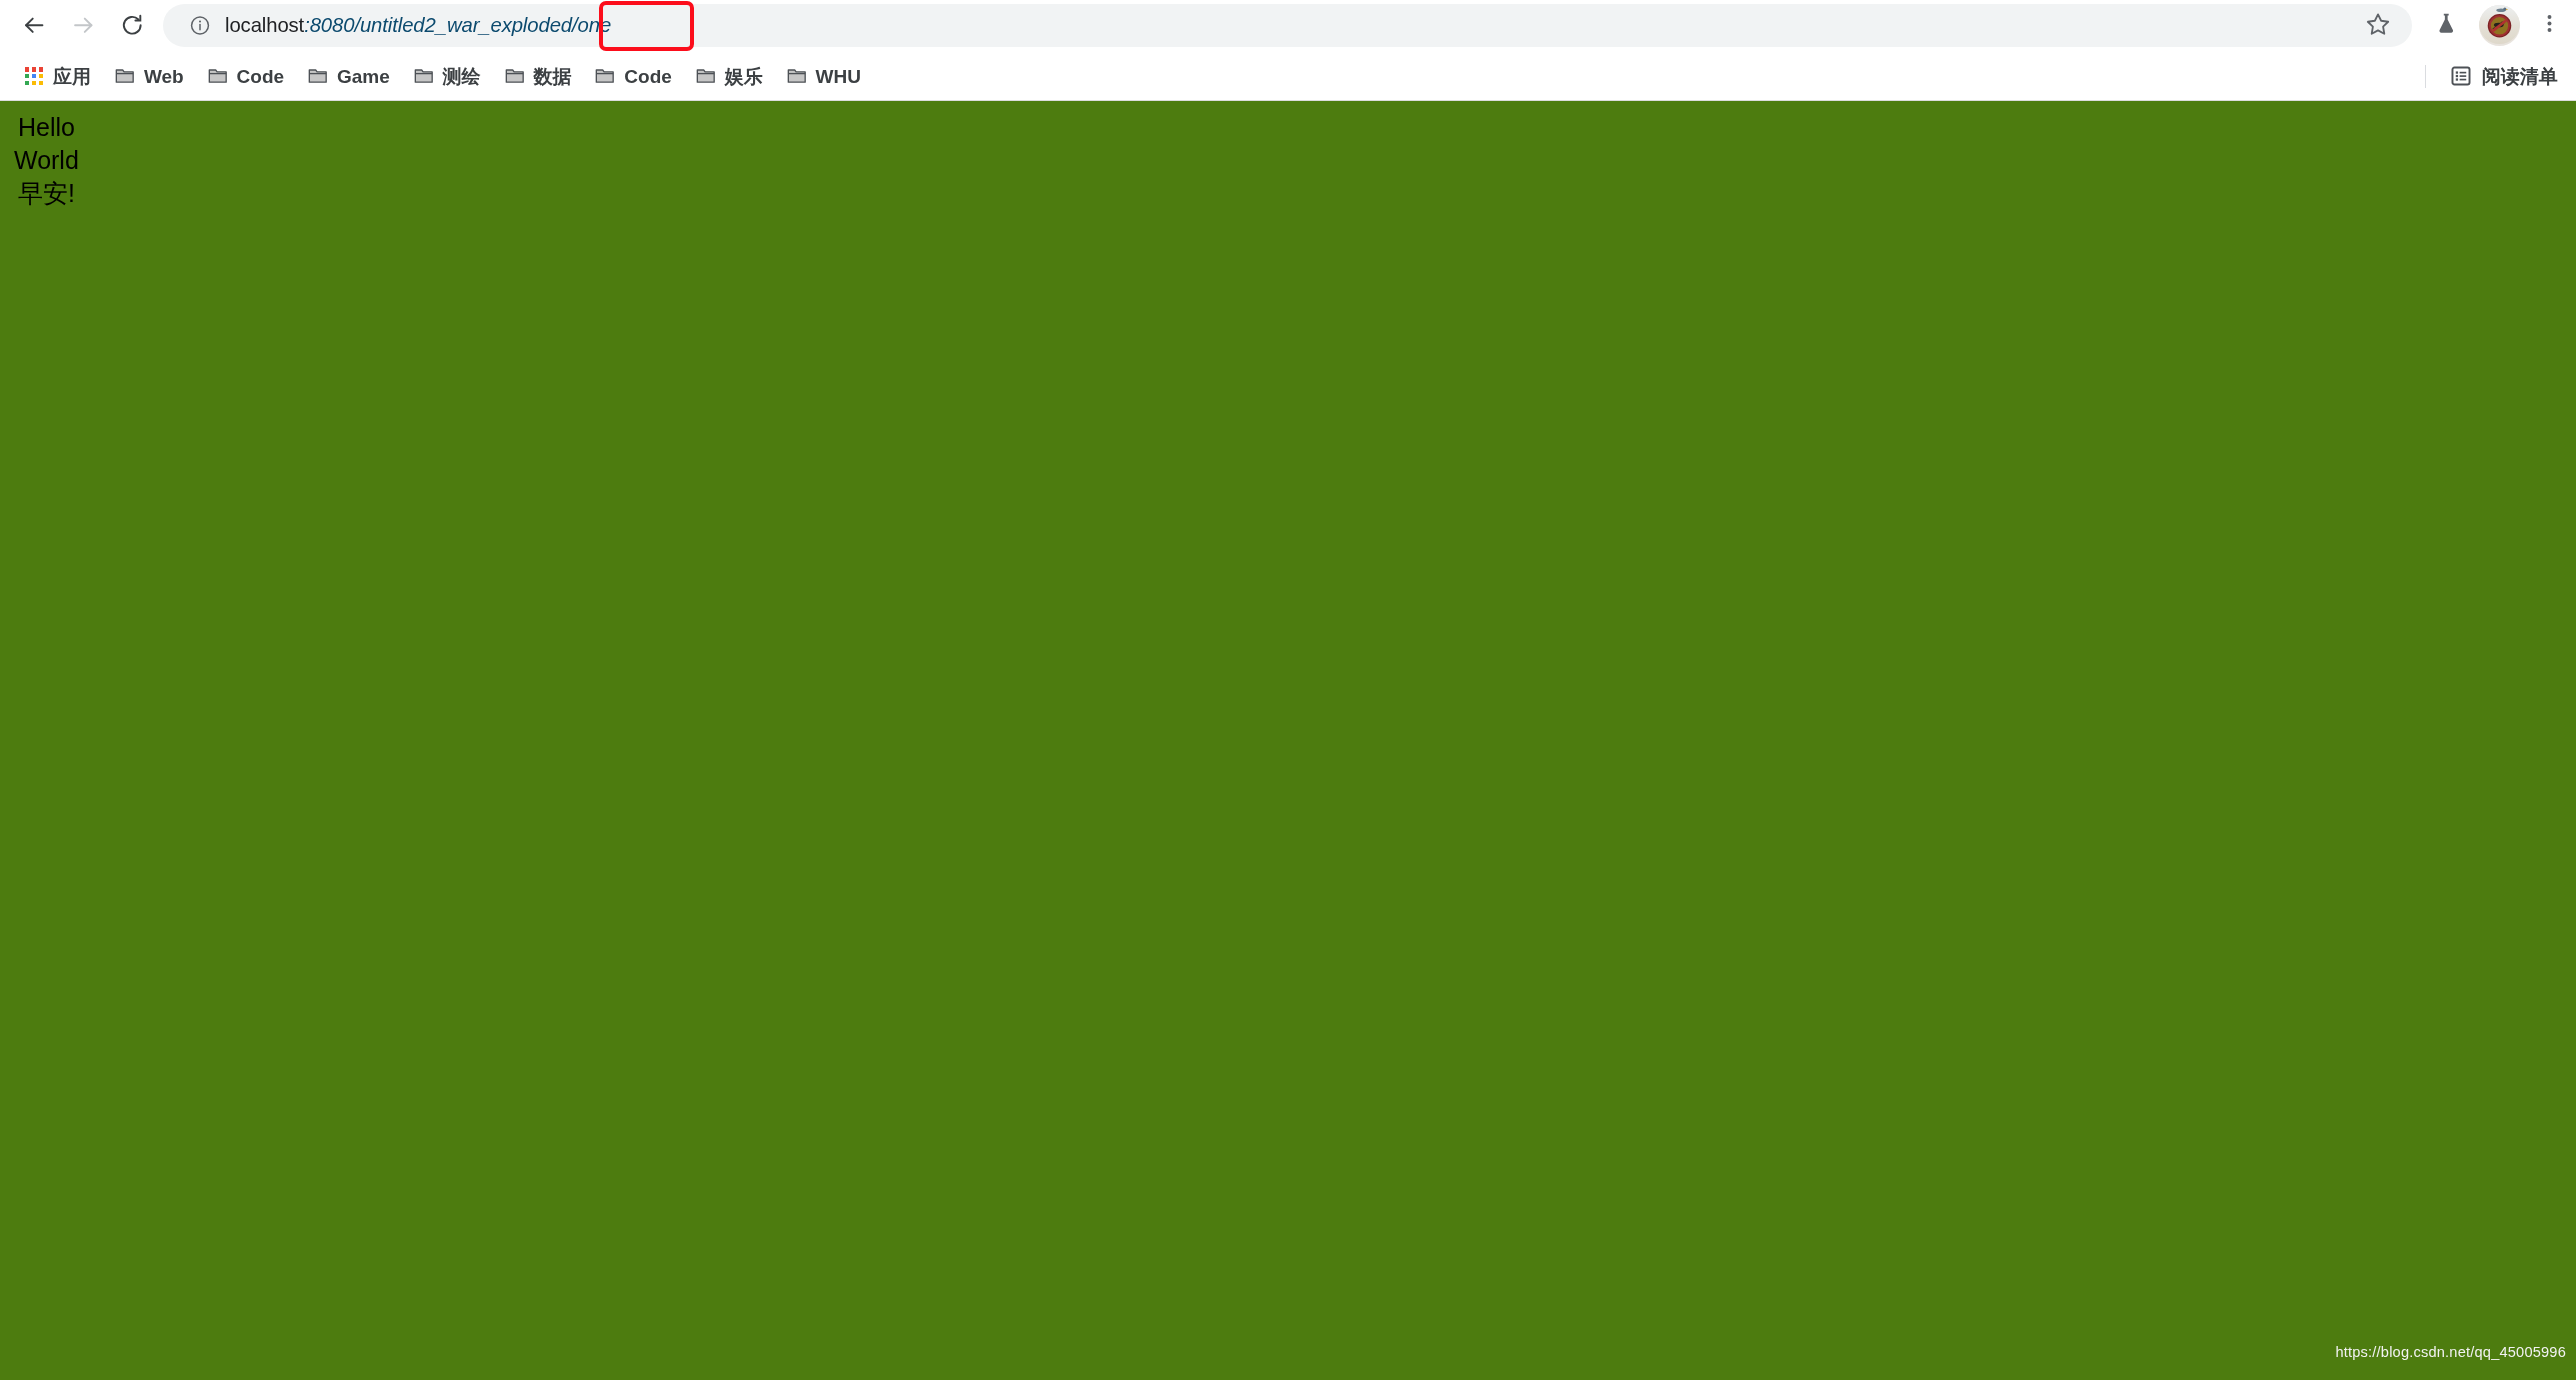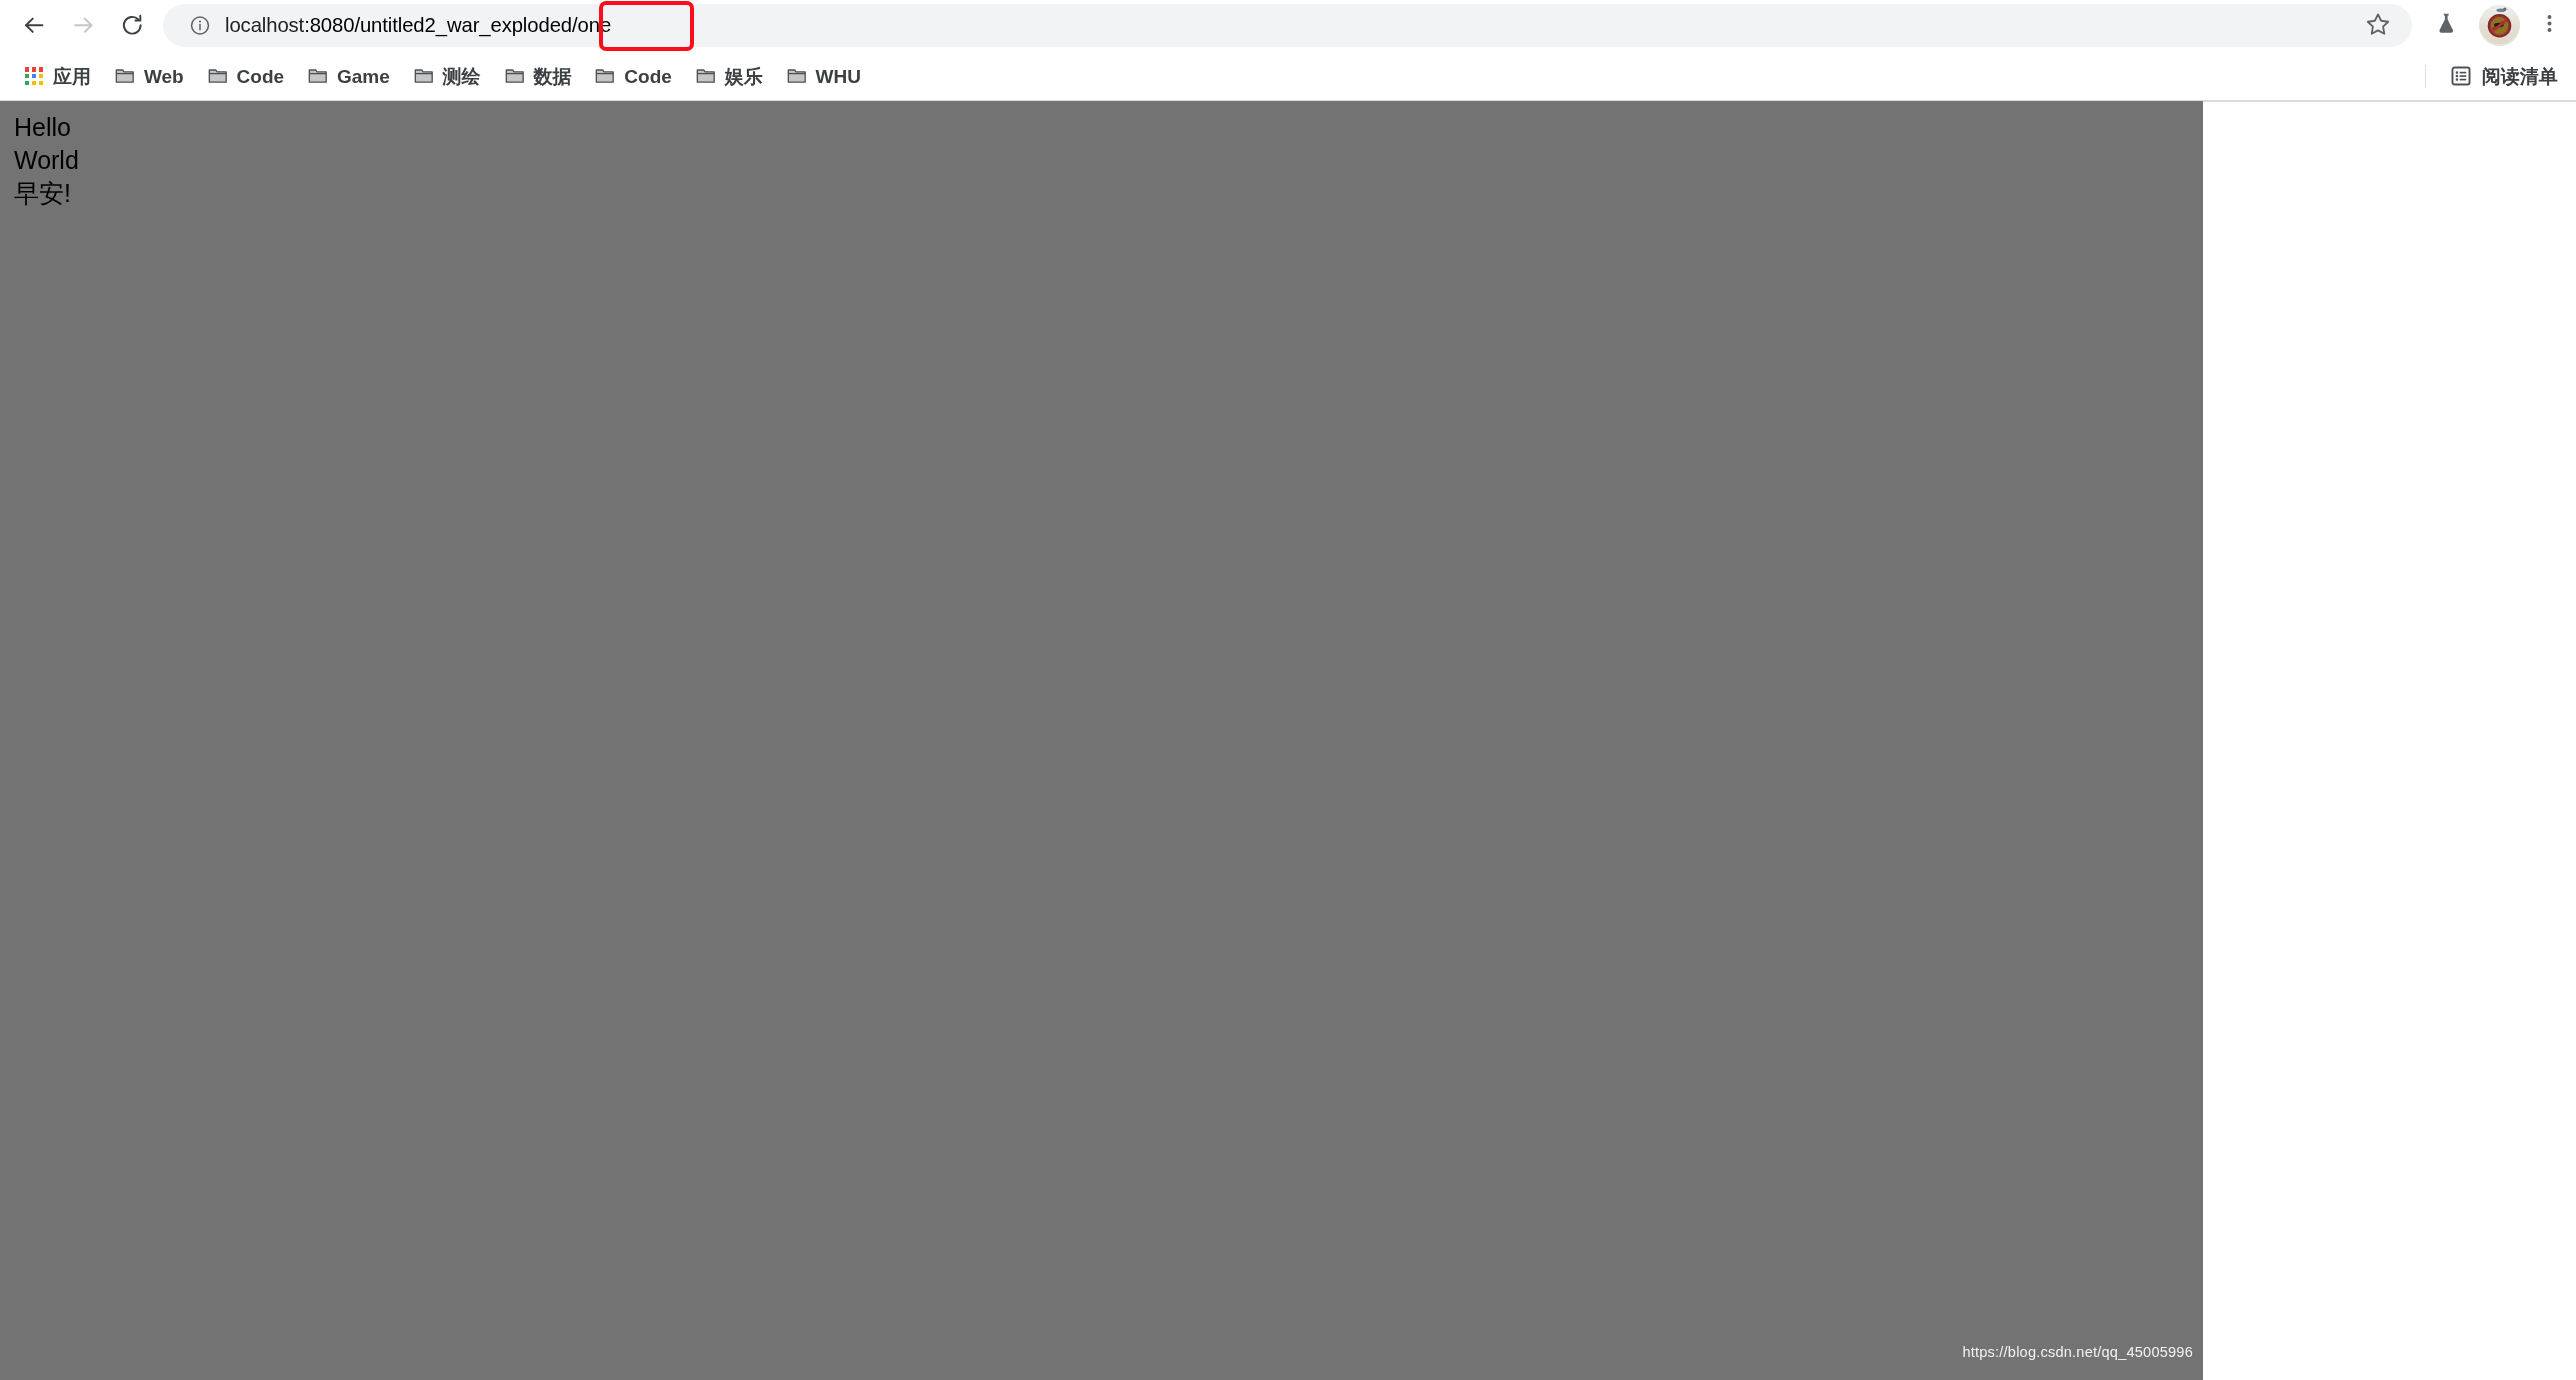--- a/index.html
+++ b/index.html
@@ -51,21 +51,21 @@
   }
   #url-text {
     position:absolute; left:62px; top:50%;
     transform:translateY(-50%);
     font-size:20.3px;
     color:#5f6368;
     letter-spacing:-0.1px;
     white-space:nowrap;
   }
   #url-text .host { color:#202124; font-weight:500; }
-  #url-text .rest { color:#000000; }
+  #url-text .rest { color:#0c4a6e;font-style:italic; }
 
   #bookmark-star-button {
     position:absolute; right:17px; top:50%;
     transform:translateY(-50%);
     width:34px; height:34px;
     display:flex; align-items:center; justify-content:center;
   }
 
   
   #url-highlight-box {
@@ -167,23 +167,24 @@
   #chrome-separator {
     position:absolute; top:100px; left:0;
     width:2576px; height:1.5px;
     background:#dcdcdc;
   }
 
   
   #page-viewport {
     position:absolute;
     top:101px; left:0;
-    width:2203px; height:1280px;
-    background:#737373;
+    width:2576px; height:1280px;
+    background:#4d7c0f;
     overflow:hidden;
+    text-align:center;
   }
   #page-content {
     position:absolute;
     left:14px; top:10px;
   }
   .page-line {
     font-size:25px;
     line-height:33px;
     color:#000000;
     white-space:pre;

